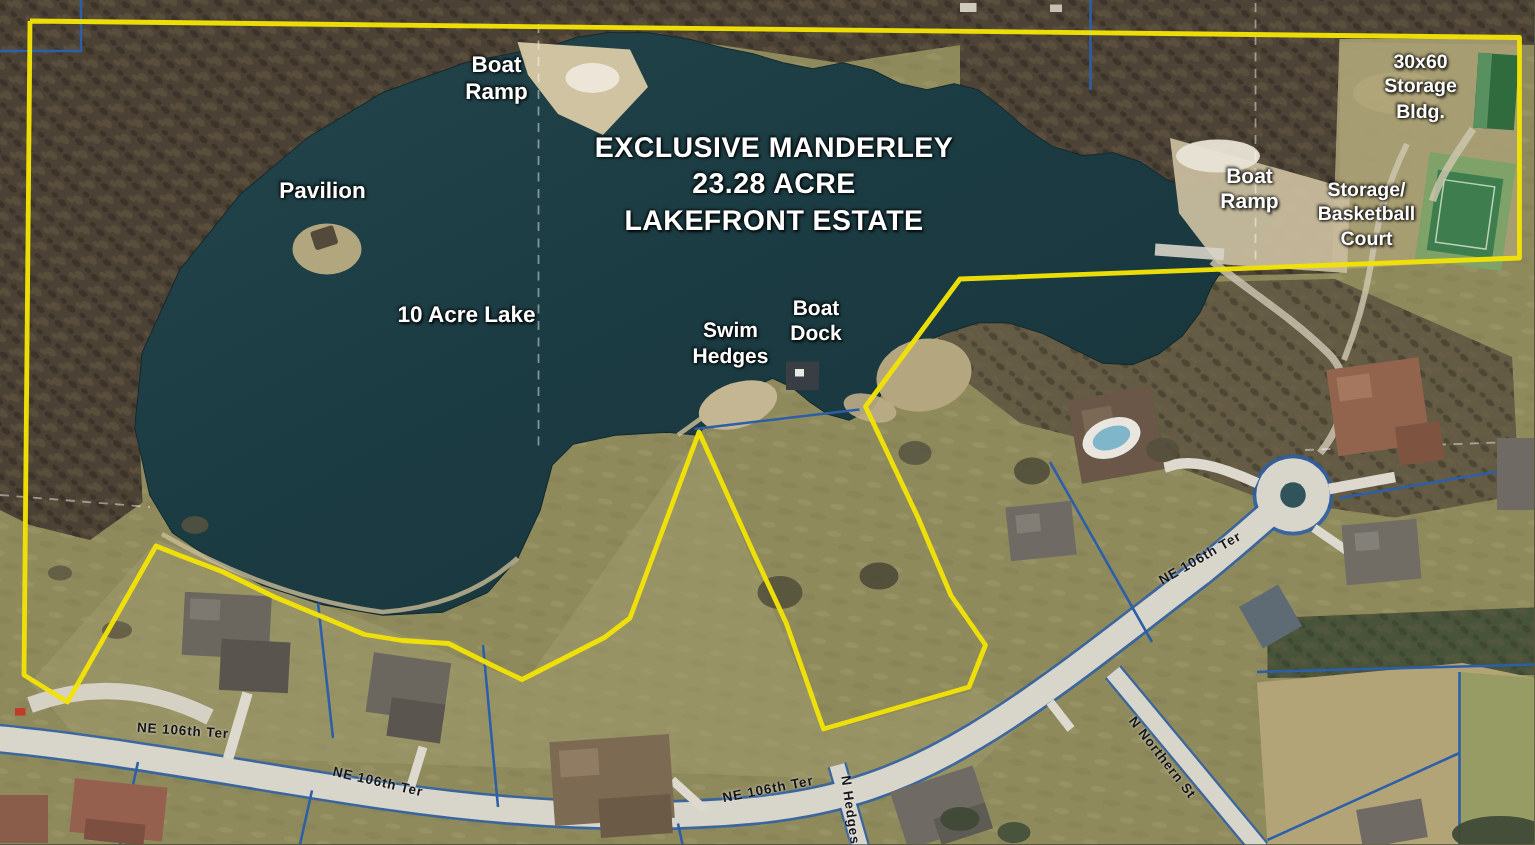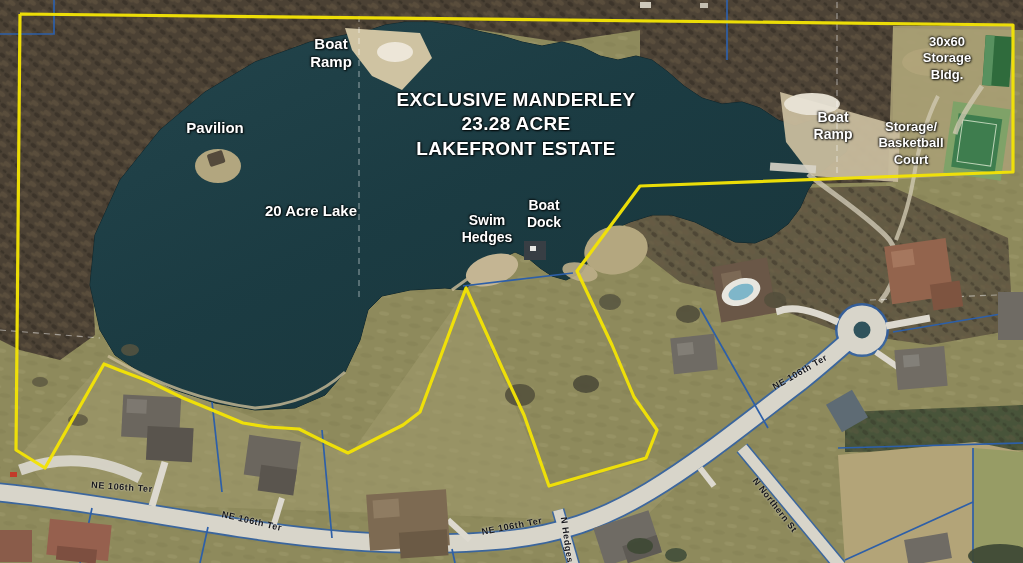--- a/index.html
+++ b/index.html
@@ -222,21 +222,21 @@
 
   <path stroke="#f2e206" d="M20,14 L1013,25 L1013,172 L640,186 L577,271 L612,345 L634,397 L657,430 L646,458 L549,486 L524,415 L503,370 L466,288 L420,412 L403,425 L348,453 L327,443 L299,429 L268,427 L243,423 L212,410 L183,398 L148,381 L119,370 L104,364 L45,468 L16,450 L20,14" fill="none" stroke-width="3.2" stroke-linejoin="round" opacity=".97"></path>
 </svg>
 
   <div class="lbl big" style="left:331px;top:53px">Boat
 Ramp</div>
   <div class="lbl big" style="left:215px;top:128px">Pavilion</div>
   <div class="lbl title" style="left:516px;top:124px">EXCLUSIVE MANDERLEY
 23.28 ACRE
 LAKEFRONT ESTATE</div>
-  <div class="lbl big" style="left:311px;top:211px">20 Acre Lake</div>
+  <div class="lbl big" style="left:311px;top:211px">10 Acre Lake</div>
   <div class="lbl mid" style="left:487px;top:229px">Swim
 Hedges</div>
   <div class="lbl mid" style="left:544px;top:214px">Boat
 Dock</div>
   <div class="lbl mid" style="left:833px;top:126px">Boat
 Ramp</div>
   <div class="lbl sml" style="left:947px;top:58px">30x60
 Storage
 Bldg.</div>
   <div class="lbl sml" style="left:911px;top:143px">Storage/

